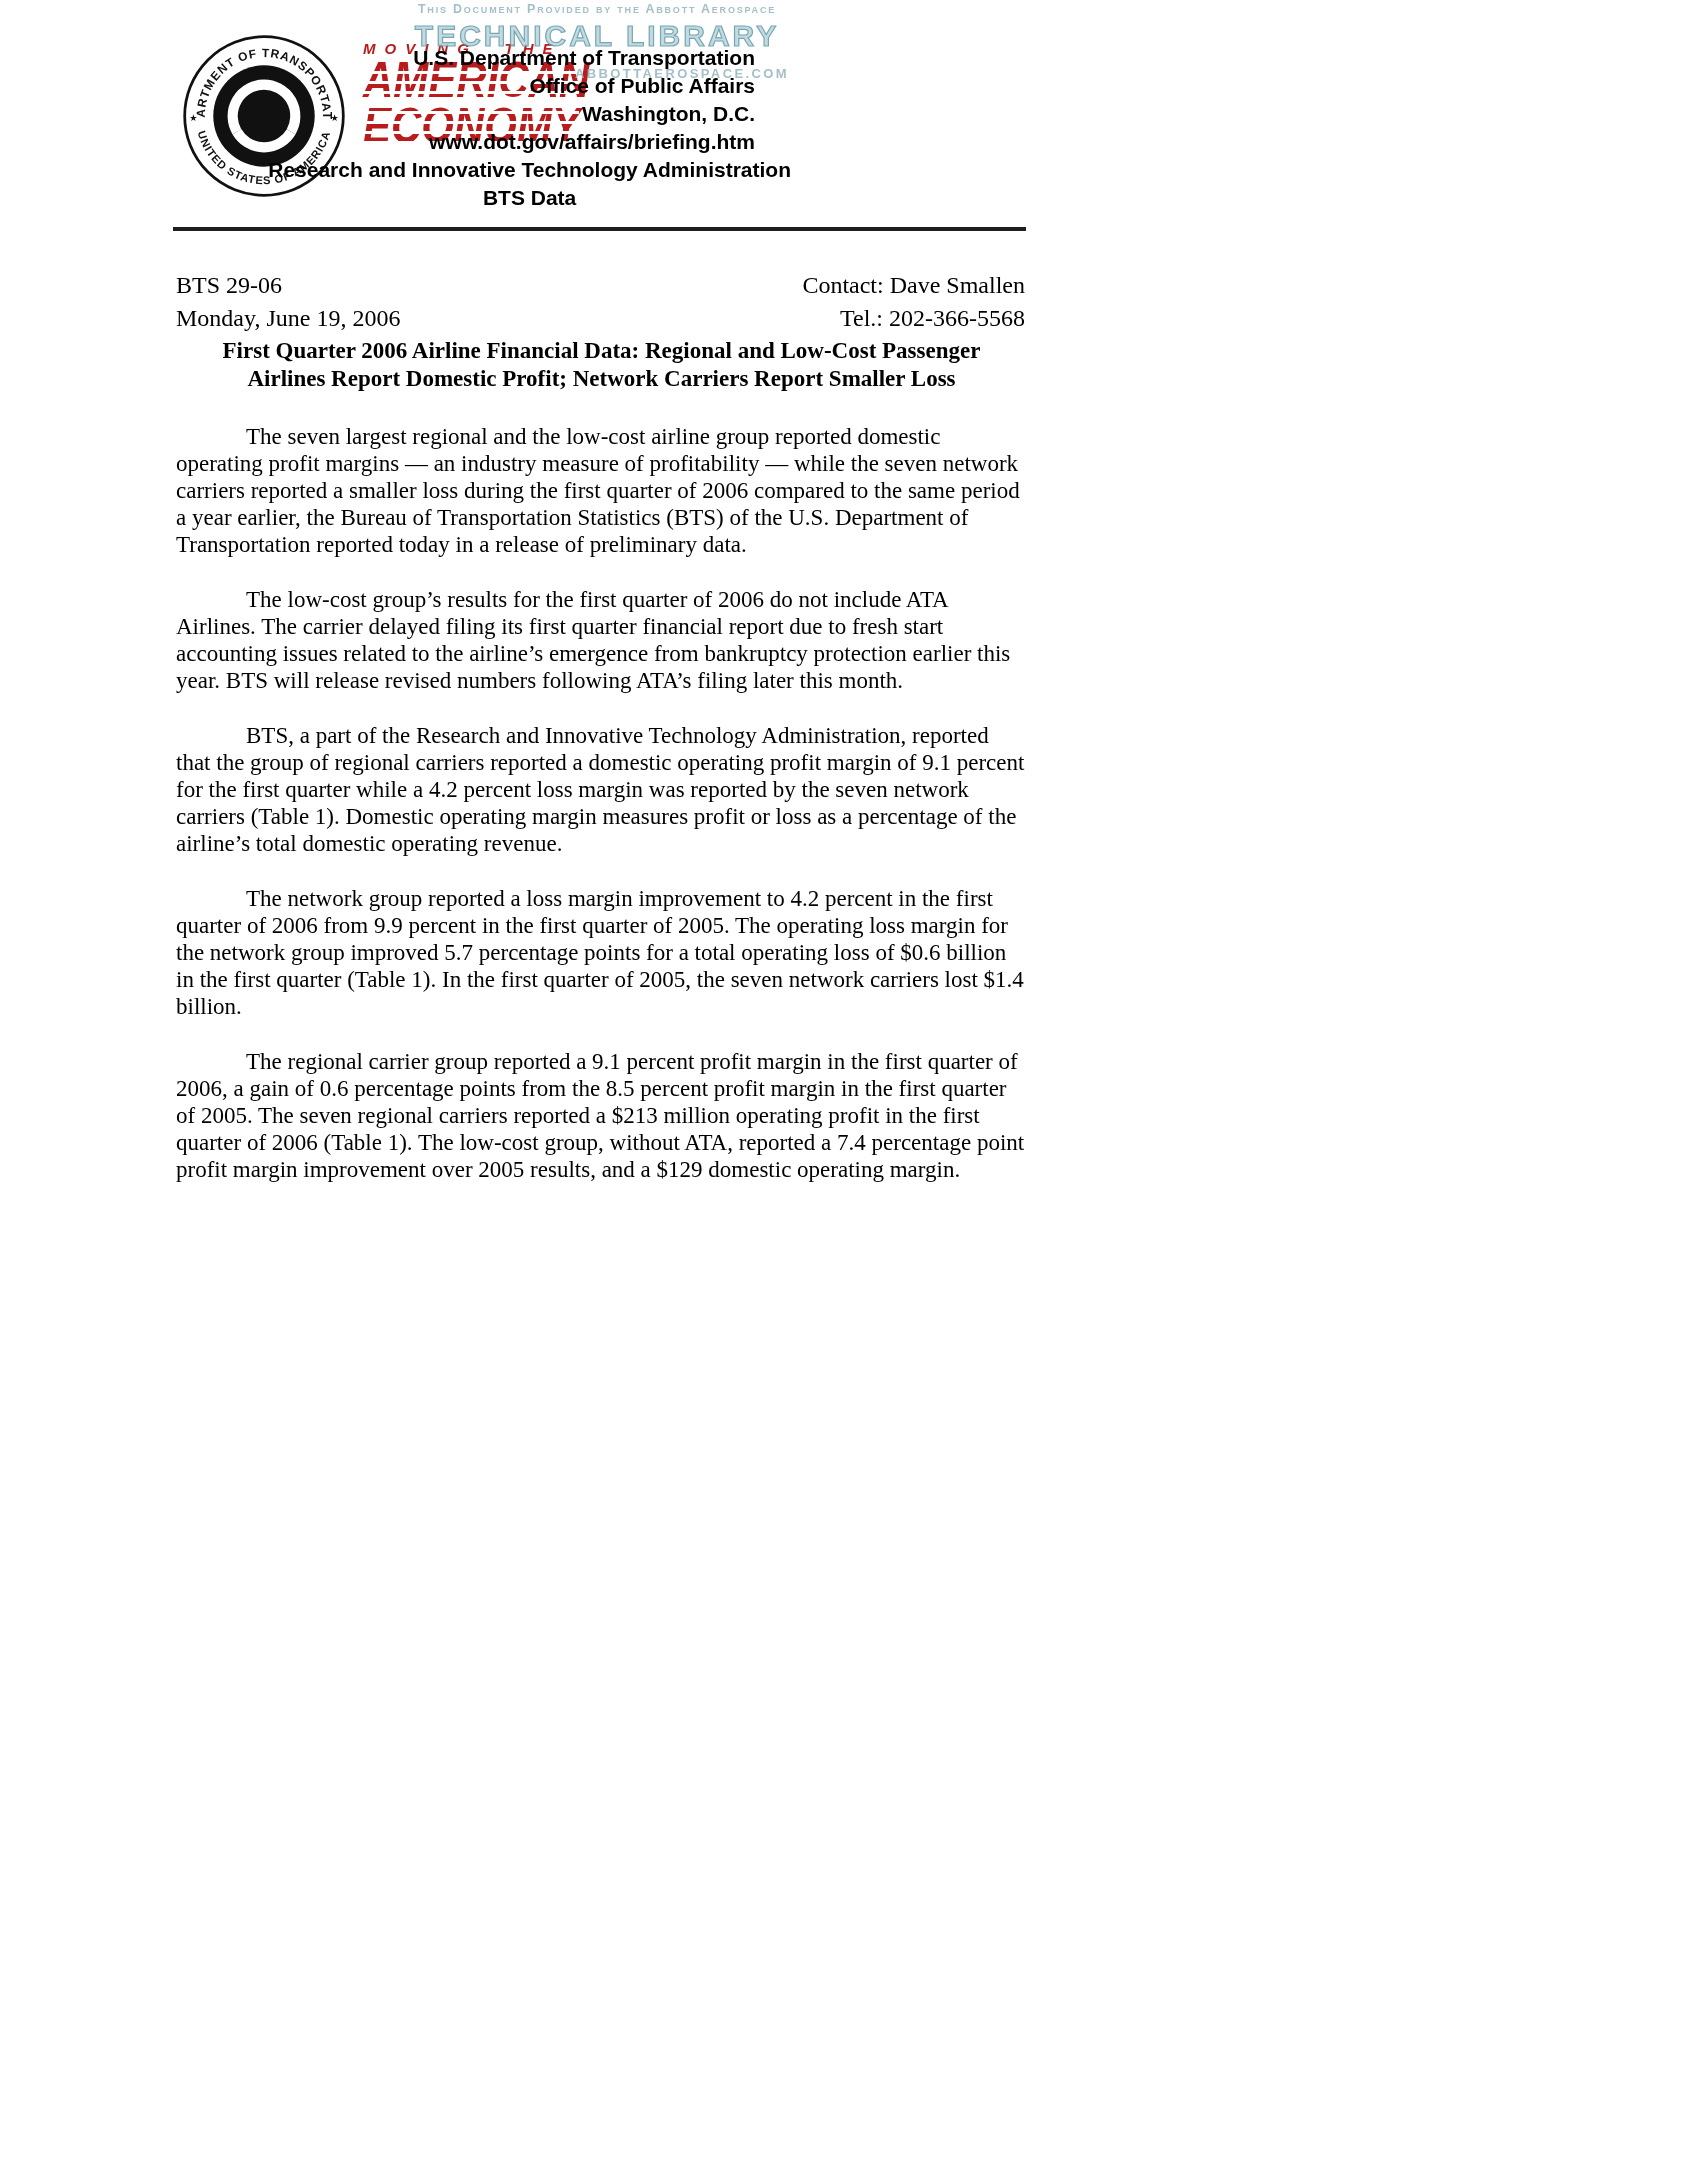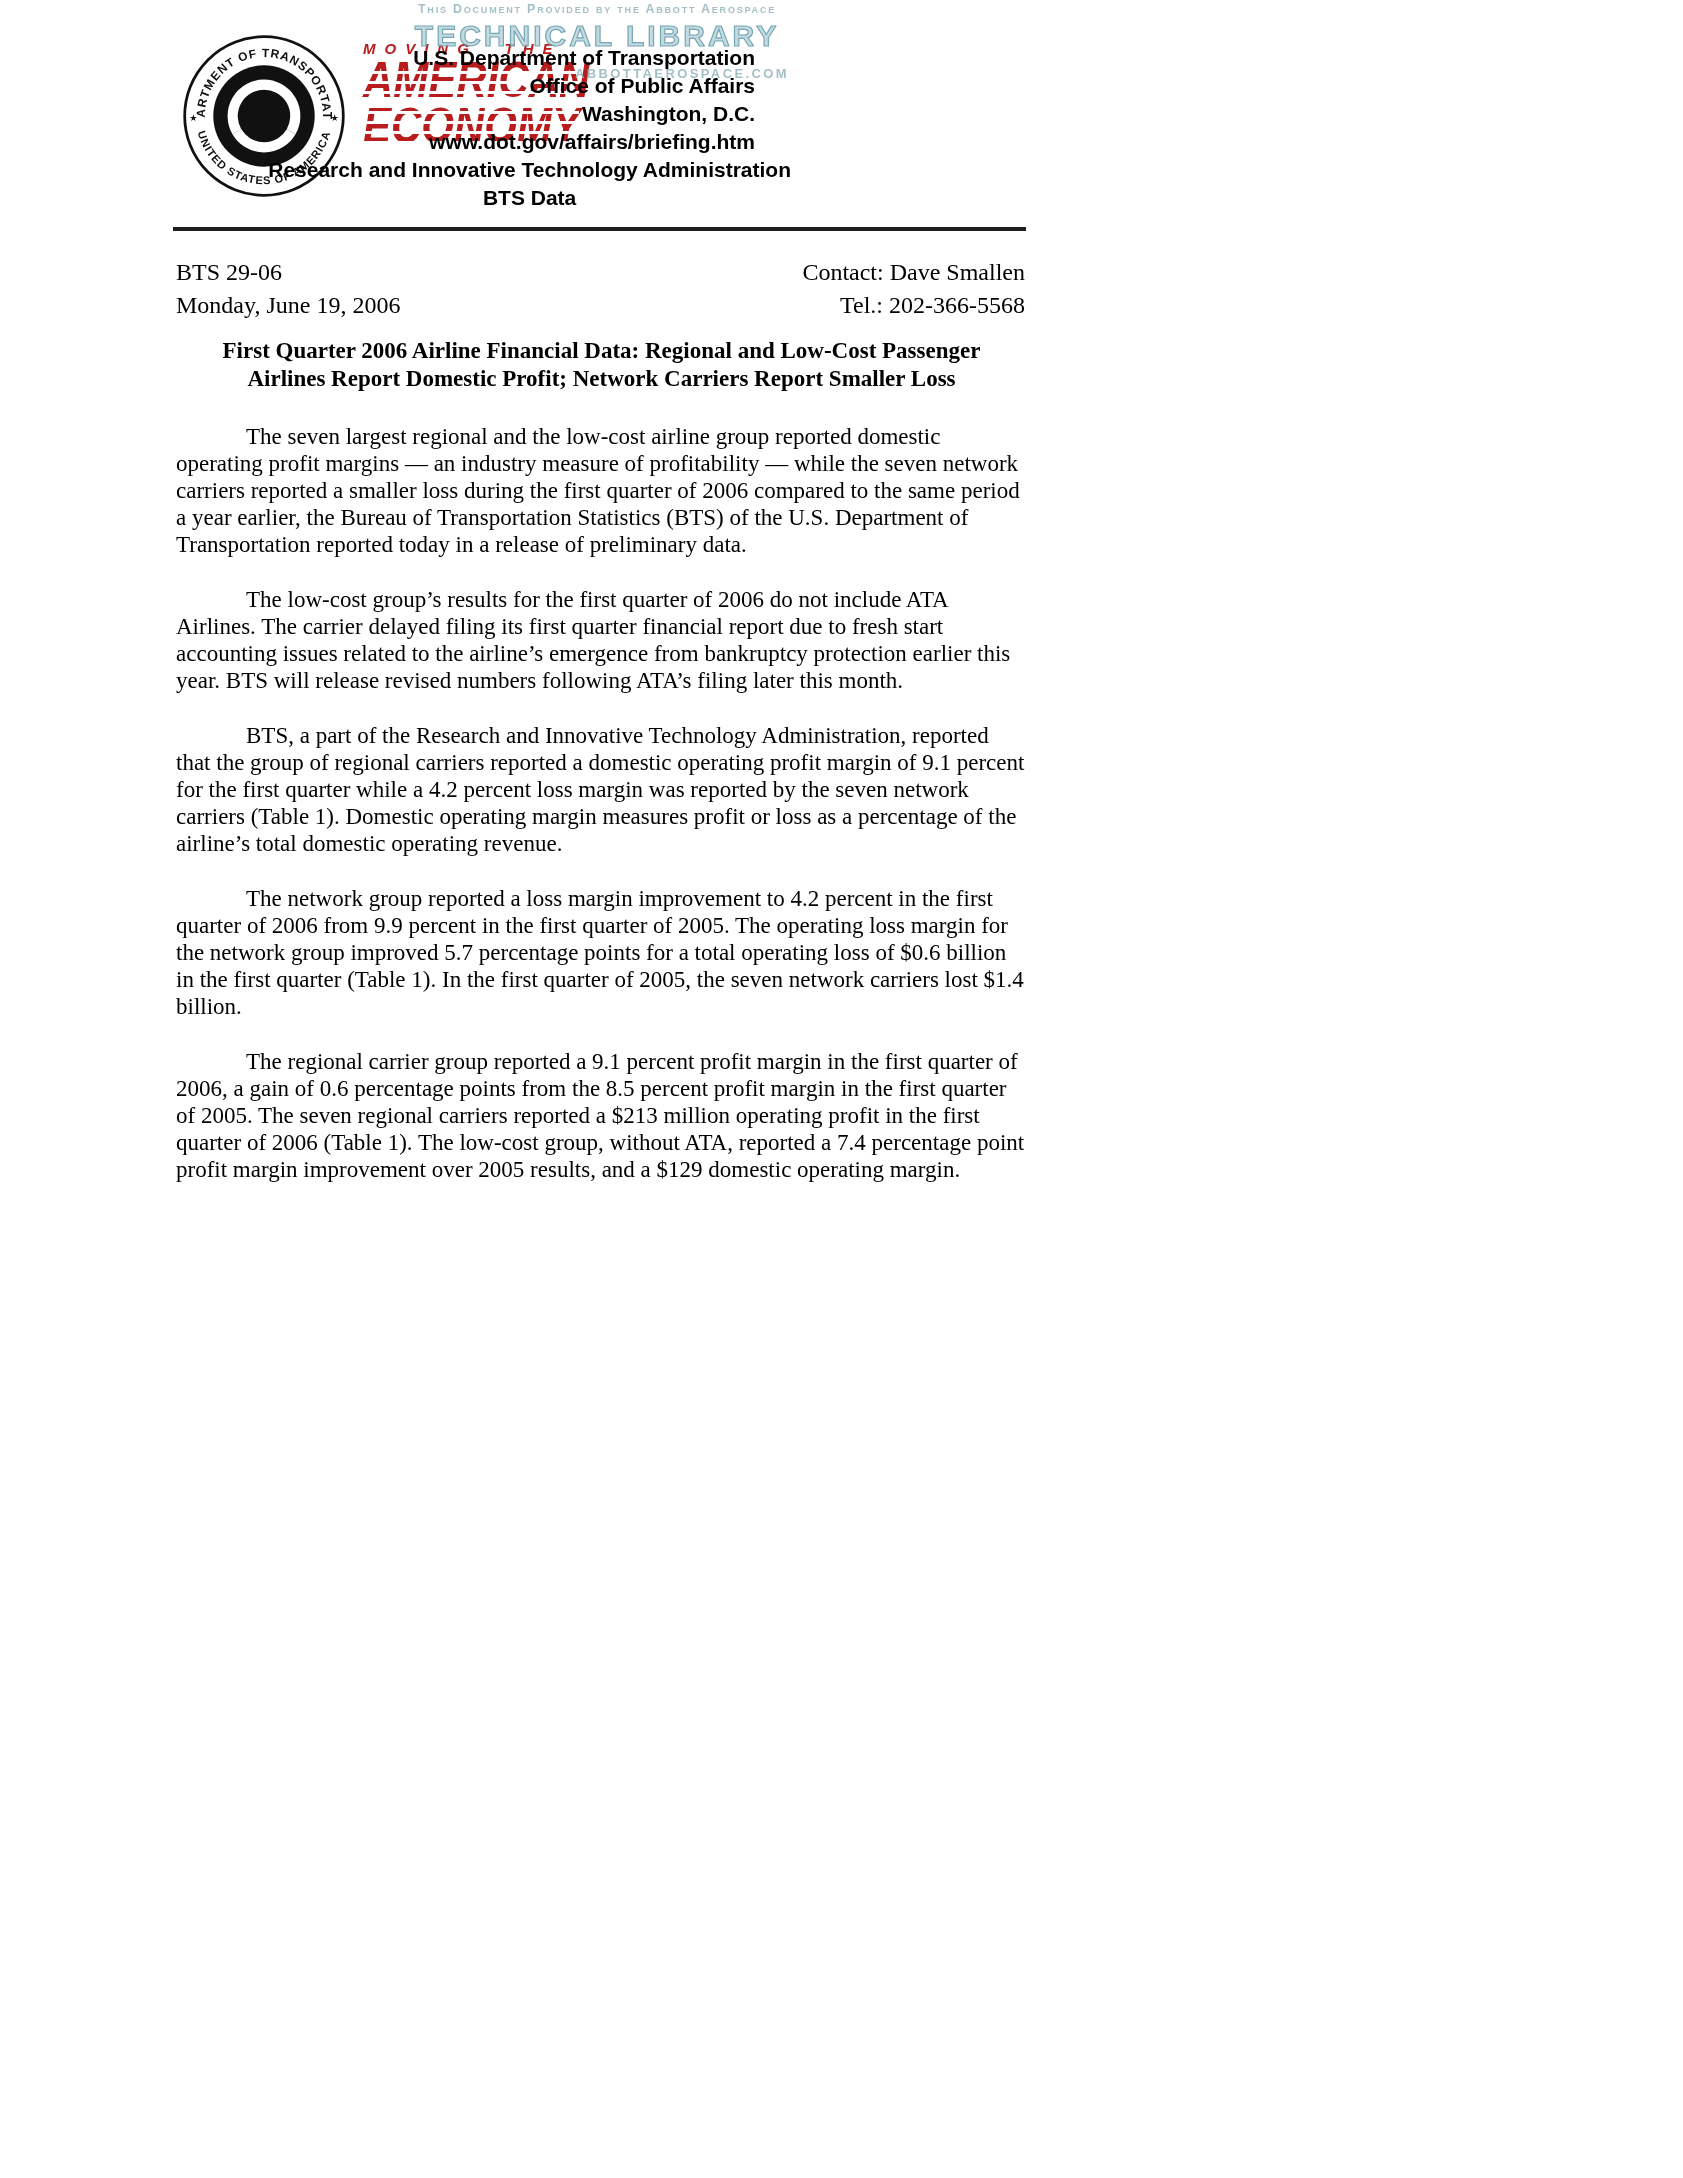--- a/index.html
+++ b/index.html
@@ -26,21 +26,21 @@
                    background:repeating-linear-gradient(to bottom, transparent 0 7px, #ffffff 7px 10px); }
 
   .address { position:absolute; top:44px; right:692px; text-align:right; z-index:1;
              font-family:"Liberation Sans", sans-serif; font-weight:bold; font-size:21px; line-height:28px; }
   .agency  { position:absolute; top:156px; right:656px; text-align:center;
              font-family:"Liberation Sans", sans-serif; font-weight:bold; font-size:21px; line-height:28px; }
 
   .rule { position:absolute; top:227px; left:173px; width:853px; height:4px; background:#1f1f1f; }
 
   
-  .release { position:absolute; top:256px; left:176px; width:849px;
+  .release { position:absolute; top:269px; left:176px; width:849px;
              display:flex; justify-content:space-between; font-size:24px; line-height:33px; }
   .release .right { text-align:right; }
 
   
   .doc { position:absolute; top:337px; left:176px; width:851px; font-size:23px; line-height:27px; }
   .title { font-weight:bold; text-align:center; line-height:28px; margin-bottom:30px; }
   .body p { margin:0 0 28px 0; text-indent:70px; }
   .footer { text-align:center; font-weight:bold; margin-top:59px; }
 </style>
 </head>

